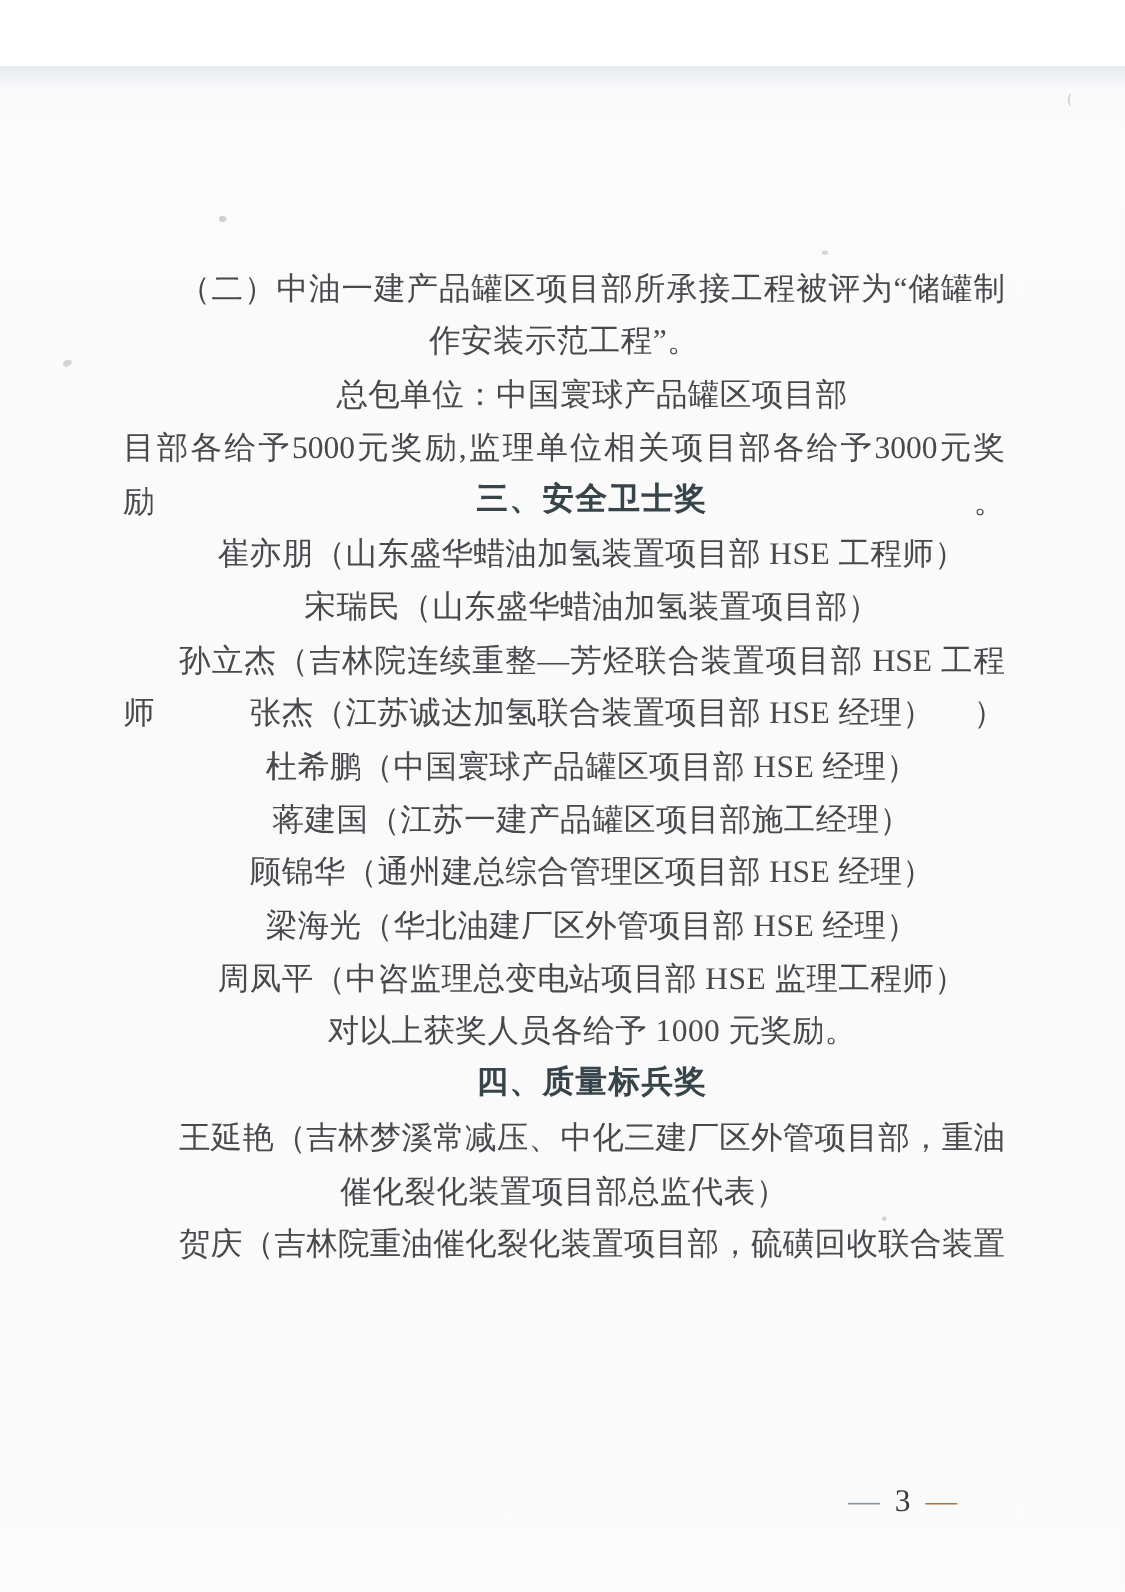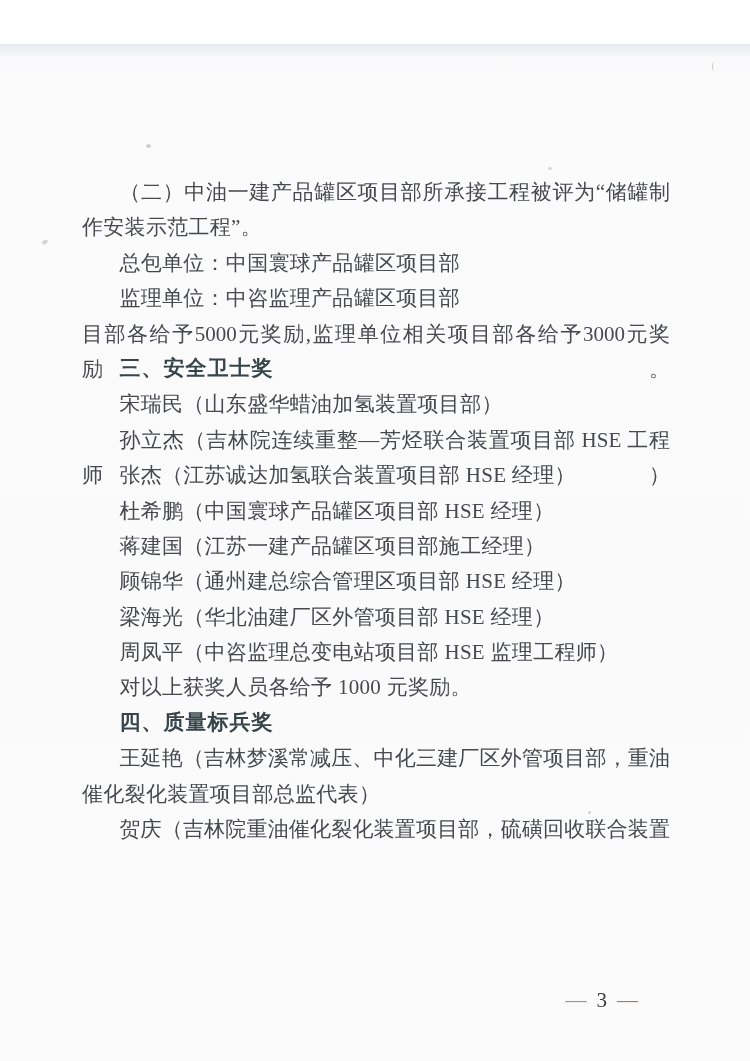--- a/index.html
+++ b/index.html
@@ -21,20 +21,21 @@
     left: 82px; top: 131px;
     width: 588px;
     color: #47494d;
     font-size: 21px;
   }
   .line {
     height: 35.4px;
     line-height: 35.4px;
     white-space: nowrap;
     letter-spacing: 0.3px;
+    text-align: center;
   }
   .indent { text-indent: 1.78em; }
   .fill {
     white-space: normal;
     text-align: justify;
     text-align-last: justify;
     letter-spacing: 0;
   }
   .heading {
     font-family: Liberation Mono, monospace;
@@ -64,23 +65,23 @@
 </style>
 </head>
 <body>
 
 <div class="scan-page">
 
   <div class="content">
     <div class="line indent fill">（二）中油一建产品罐区项目部所承接工程被评为“储罐制</div>
     <div class="line">作安装示范工程”。</div>
     <div class="line indent">总包单位：中国寰球产品罐区项目部</div>
-    <div class="line indent">监理单位：中咨监理产品罐区项目部</div>
     <div class="line fill">目部各给予5000元奖励,监理单位相关项目部各给予3000元奖励。</div>
     <div class="line indent heading">三、安全卫士奖</div>
+    <div class="line indent">崔亦朋（山东盛华蜡油加氢装置项目部 HSE 工程师）</div>
     <div class="line indent">宋瑞民（山东盛华蜡油加氢装置项目部）</div>
     <div class="line indent fill">孙立杰（吉林院连续重整—芳烃联合装置项目部 HSE 工程师）</div>
     <div class="line indent">张杰（江苏诚达加氢联合装置项目部 HSE 经理）</div>
     <div class="line indent">杜希鹏（中国寰球产品罐区项目部 HSE 经理）</div>
     <div class="line indent">蒋建国（江苏一建产品罐区项目部施工经理）</div>
     <div class="line indent">顾锦华（通州建总综合管理区项目部 HSE 经理）</div>
     <div class="line indent">梁海光（华北油建厂区外管项目部 HSE 经理）</div>
     <div class="line indent">周凤平（中咨监理总变电站项目部 HSE 监理工程师）</div>
     <div class="line indent">对以上获奖人员各给予 1000 元奖励。</div>
     <div class="line indent heading">四、质量标兵奖</div>

